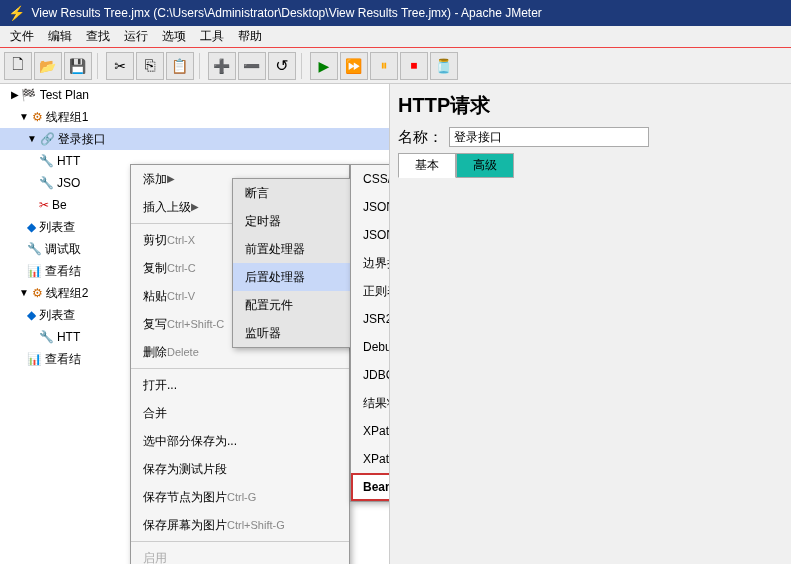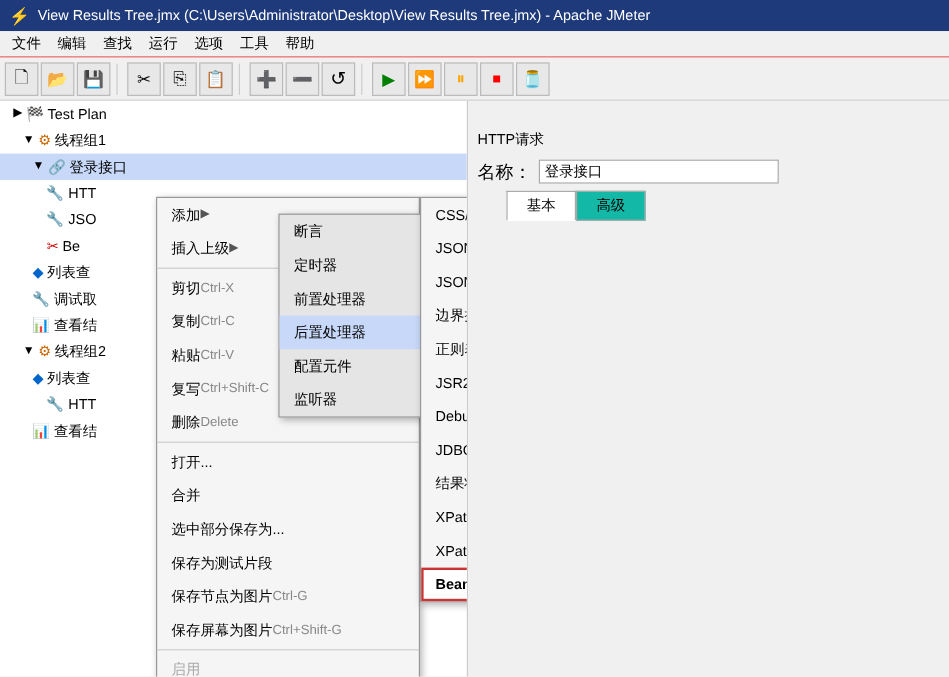--- a/index.html
+++ b/index.html
@@ -171,24 +171,23 @@
     .submenu-add .sub-item { line-height: 20px; }
 
     
     .right-panel {
       flex: 1;
       background: #f0f0f0;
       padding: 8px;
       overflow: hidden;
     }
     .right-panel-title {
-      font-size: 12px;
-      font-weight: normal;
+      font-size: 20px;
+      font-weight: bold;
       margin-bottom: 8px;
-      margin-top: 16px;
     }
     .form-row {
       display: flex;
       align-items: center;
       margin-bottom: 6px;
       gap: 6px;
     }
     .form-label {
       font-size: 15px;
       min-width: 36px;
@@ -209,21 +208,20 @@
       padding: 3px 16px;
       border: 1px solid #aaa;
       background: #14b8a6;
       cursor: pointer;
       font-size: 12px;
     }
     .tab-btn.active {
       background: white;
       border-bottom: 1px solid white;
       z-index: 1;
-      margin-left: 24px;
     }
   </style>
 </head>
 <body>
 
 <div class="title-bar">
   <span style="color:#ffcc00; font-size:14px;">⚡</span>
   <span>View Results Tree.jmx (C:\Users\Administrator\Desktop\View Results Tree.jmx) - Apache JMeter</span>
 </div>
 

